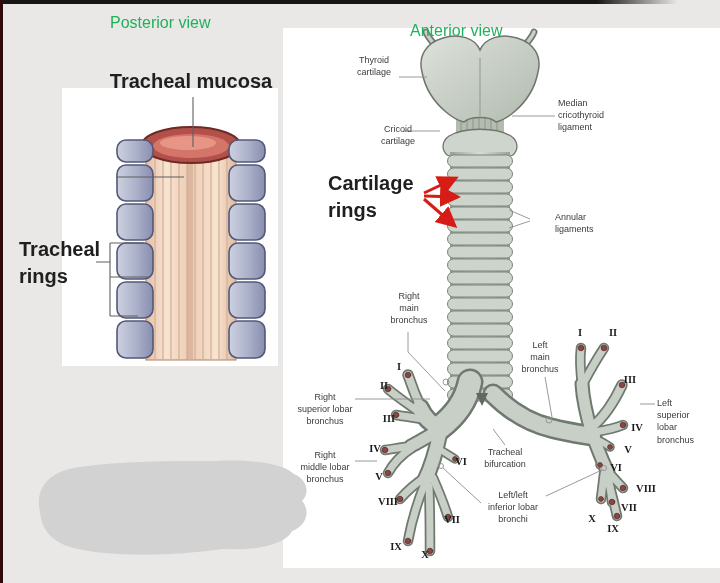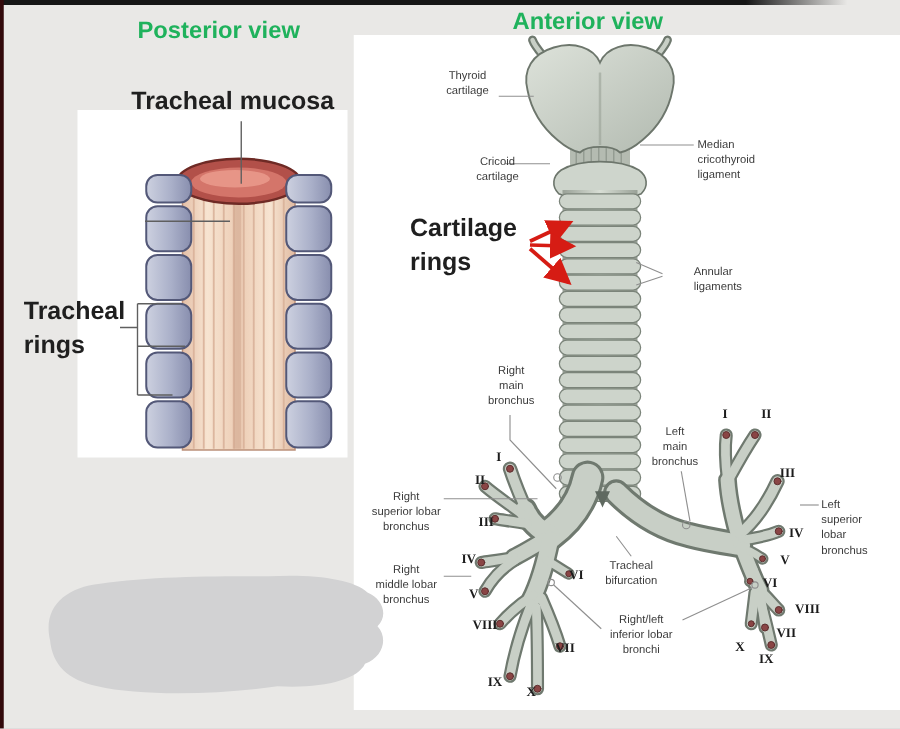--- a/index.html
+++ b/index.html
@@ -9,21 +9,21 @@
     font-family:"Liberation Sans", sans-serif;
   }
   .top-bar{position:absolute;left:0;top:0;height:4px;width:678px;
     background:linear-gradient(to right, var(--top-bar,#161616) 88%, rgba(22,22,22,0));}
   .left-strip{position:absolute;left:0;top:0;width:3px;height:583px;background:var(--left-strip,#32090b);}
   .ant-panel{position:absolute;left:283px;top:28px;width:437px;height:540px;background:var(--panel,#fff);}
   .post-box{position:absolute;left:62px;top:88px;width:216px;height:278px;background:var(--panel,#fff);}
   .post-art{position:absolute;left:62px;top:88px;width:216px;height:278px;}
   .ant-art{position:absolute;left:283px;top:28px;width:437px;height:540px;}
   .overlay{position:absolute;left:0;top:0;width:720px;height:583px;pointer-events:none;}
-  .title{position:absolute;font-size:19px;font-weight:700;color:var(--title-green,#1fb25c);white-space:nowrap;}
+  .title{position:absolute;font-size:16px;font-weight:400;color:var(--title-green,#1fb25c);white-space:nowrap;}
   .lbl{position:absolute;color:#1f1f1f;}
   .big{font-size:20px;font-weight:600;line-height:27px;white-space:pre-line;}
   .sm{font-size:9px;line-height:12.2px;color:#3b3b3b;white-space:pre-line;text-align:center;}
   .sm.la{text-align:left;}
   .rn{position:absolute;font-family:"Liberation Serif", serif;font-size:10.5px;font-weight:600;color:#1c1c1c;
       transform:translate(-50%,-50%);white-space:nowrap;}
 </style>
 </head>
 <body>
 
@@ -255,52 +255,52 @@
       <circle cx="604" cy="468" r="2.5"></circle>
     </g>
     <g stroke="var(--arrow-red,#d61c14)" stroke-width="3" fill="none">
       <path d="M424,193 L456,178" marker-end="url(#ah)"></path>
       <path d="M424,196 L458,197" marker-end="url(#ah)"></path>
       <path d="M424,199 L455,226" marker-end="url(#ah)"></path>
     </g>
   </svg>
 
   <div class="title" style="left:110px;top:14px">Posterior view</div>
-  <div class="title" style="left:410px;top:7px">Anterior view</div>
-
-  <div class="lbl big" style="left:105px;top:68px;width:172px;">Tracheal mucosa</div>
+  <div class="title" style="left:410px;top:22px">Anterior view</div>
+
+  <div class="lbl big" style="left:105px;top:68px;width:172px;text-align:center">Tracheal mucosa</div>
   <div class="lbl big" style="left:19px;top:236px">Tracheal
 rings</div>
 
   <div class="lbl sm" style="left:352px;top:54px;width:44px">Thyroid
 cartilage</div>
   <div class="lbl sm" style="left:376px;top:123px;width:44px">Cricoid
 cartilage</div>
-  <div class="lbl sm la" style="left:558px;top:109px;width:62px">Median
+  <div class="lbl sm la" style="left:558px;top:97px;width:62px">Median
 cricothyroid
 ligament</div>
   <div class="lbl big" style="left:328px;top:170px">Cartilage
 rings</div>
   <div class="lbl sm la" style="left:555px;top:211px;width:52px">Annular
 ligaments</div>
   <div class="lbl sm" style="left:385px;top:290px;width:48px">Right
 main
 bronchus</div>
   <div class="lbl sm" style="left:518px;top:339px;width:44px">Left
 main
 bronchus</div>
   <div class="lbl sm" style="left:296px;top:391px;width:58px">Right
 superior lobar
 bronchus</div>
   <div class="lbl sm" style="left:296px;top:449px;width:58px">Right
 middle lobar
 bronchus</div>
   <div class="lbl sm" style="left:478px;top:446px;width:54px">Tracheal
 bifurcation</div>
-  <div class="lbl sm" style="left:478px;top:489px;width:70px">Right/left
+  <div class="lbl sm" style="left:478px;top:489px;width:70px">Left/left
 inferior lobar
 bronchi</div>
   <div class="lbl sm la" style="left:657px;top:397px;width:50px">Left
 superior
 lobar
 bronchus</div>
 
   <span class="rn" style="left:399px;top:366px">I</span>
   <span class="rn" style="left:384px;top:385px">II</span>
   <span class="rn" style="left:389px;top:418px">III</span>

